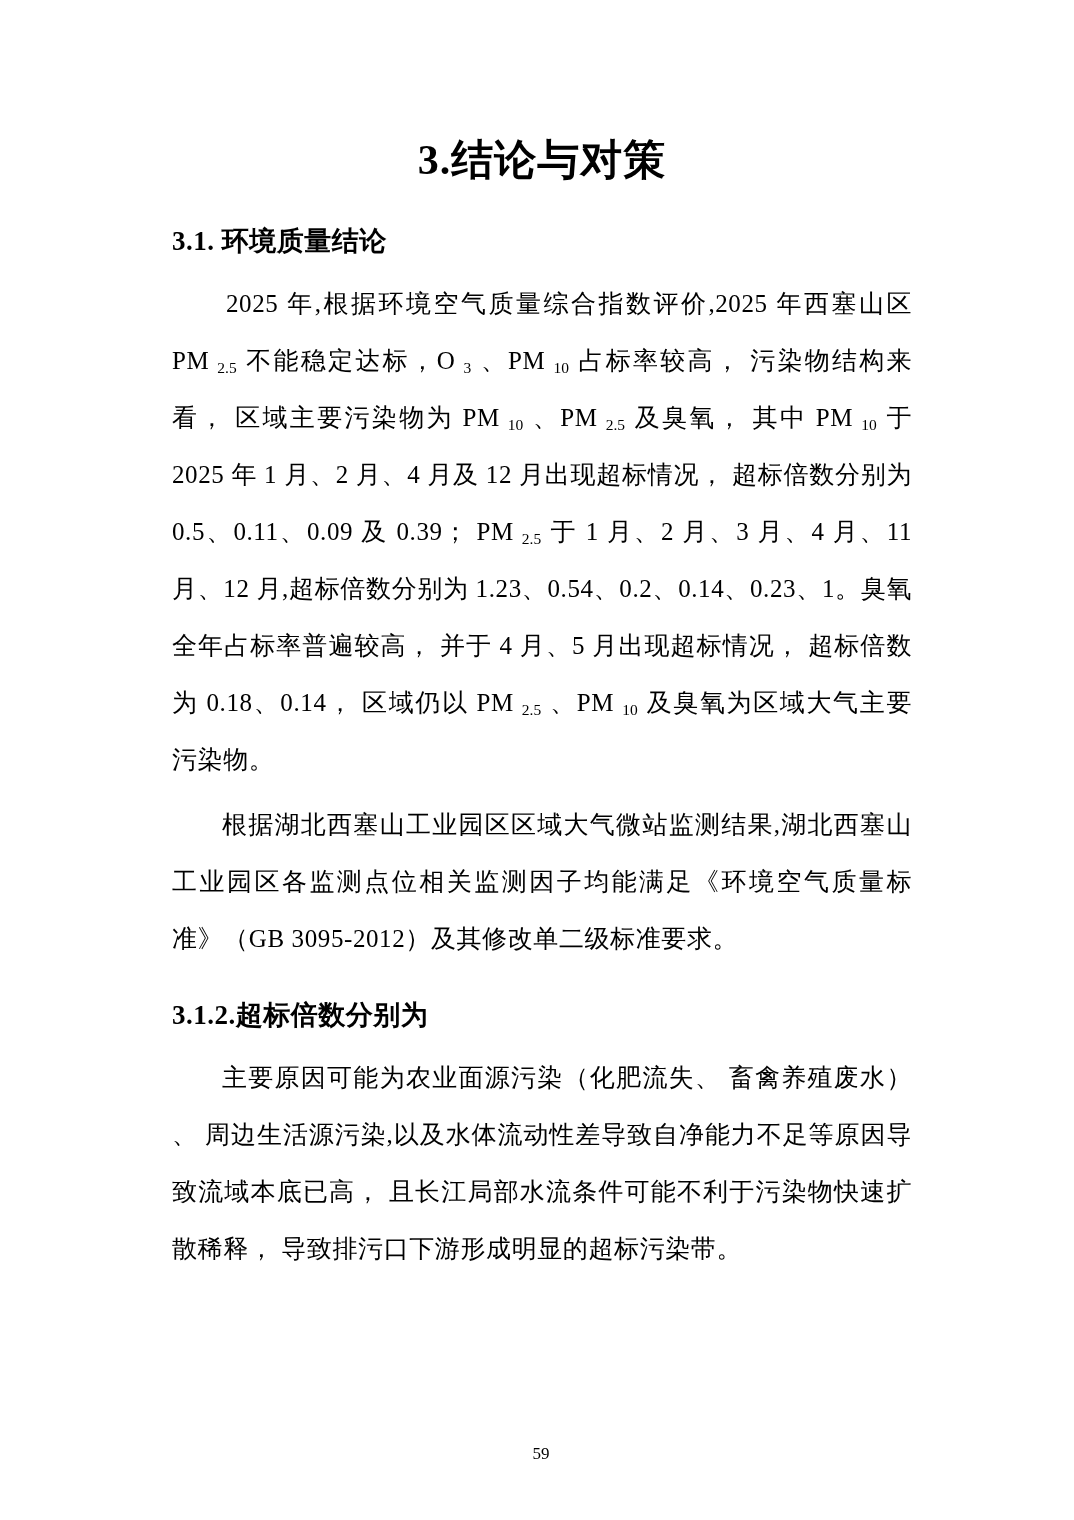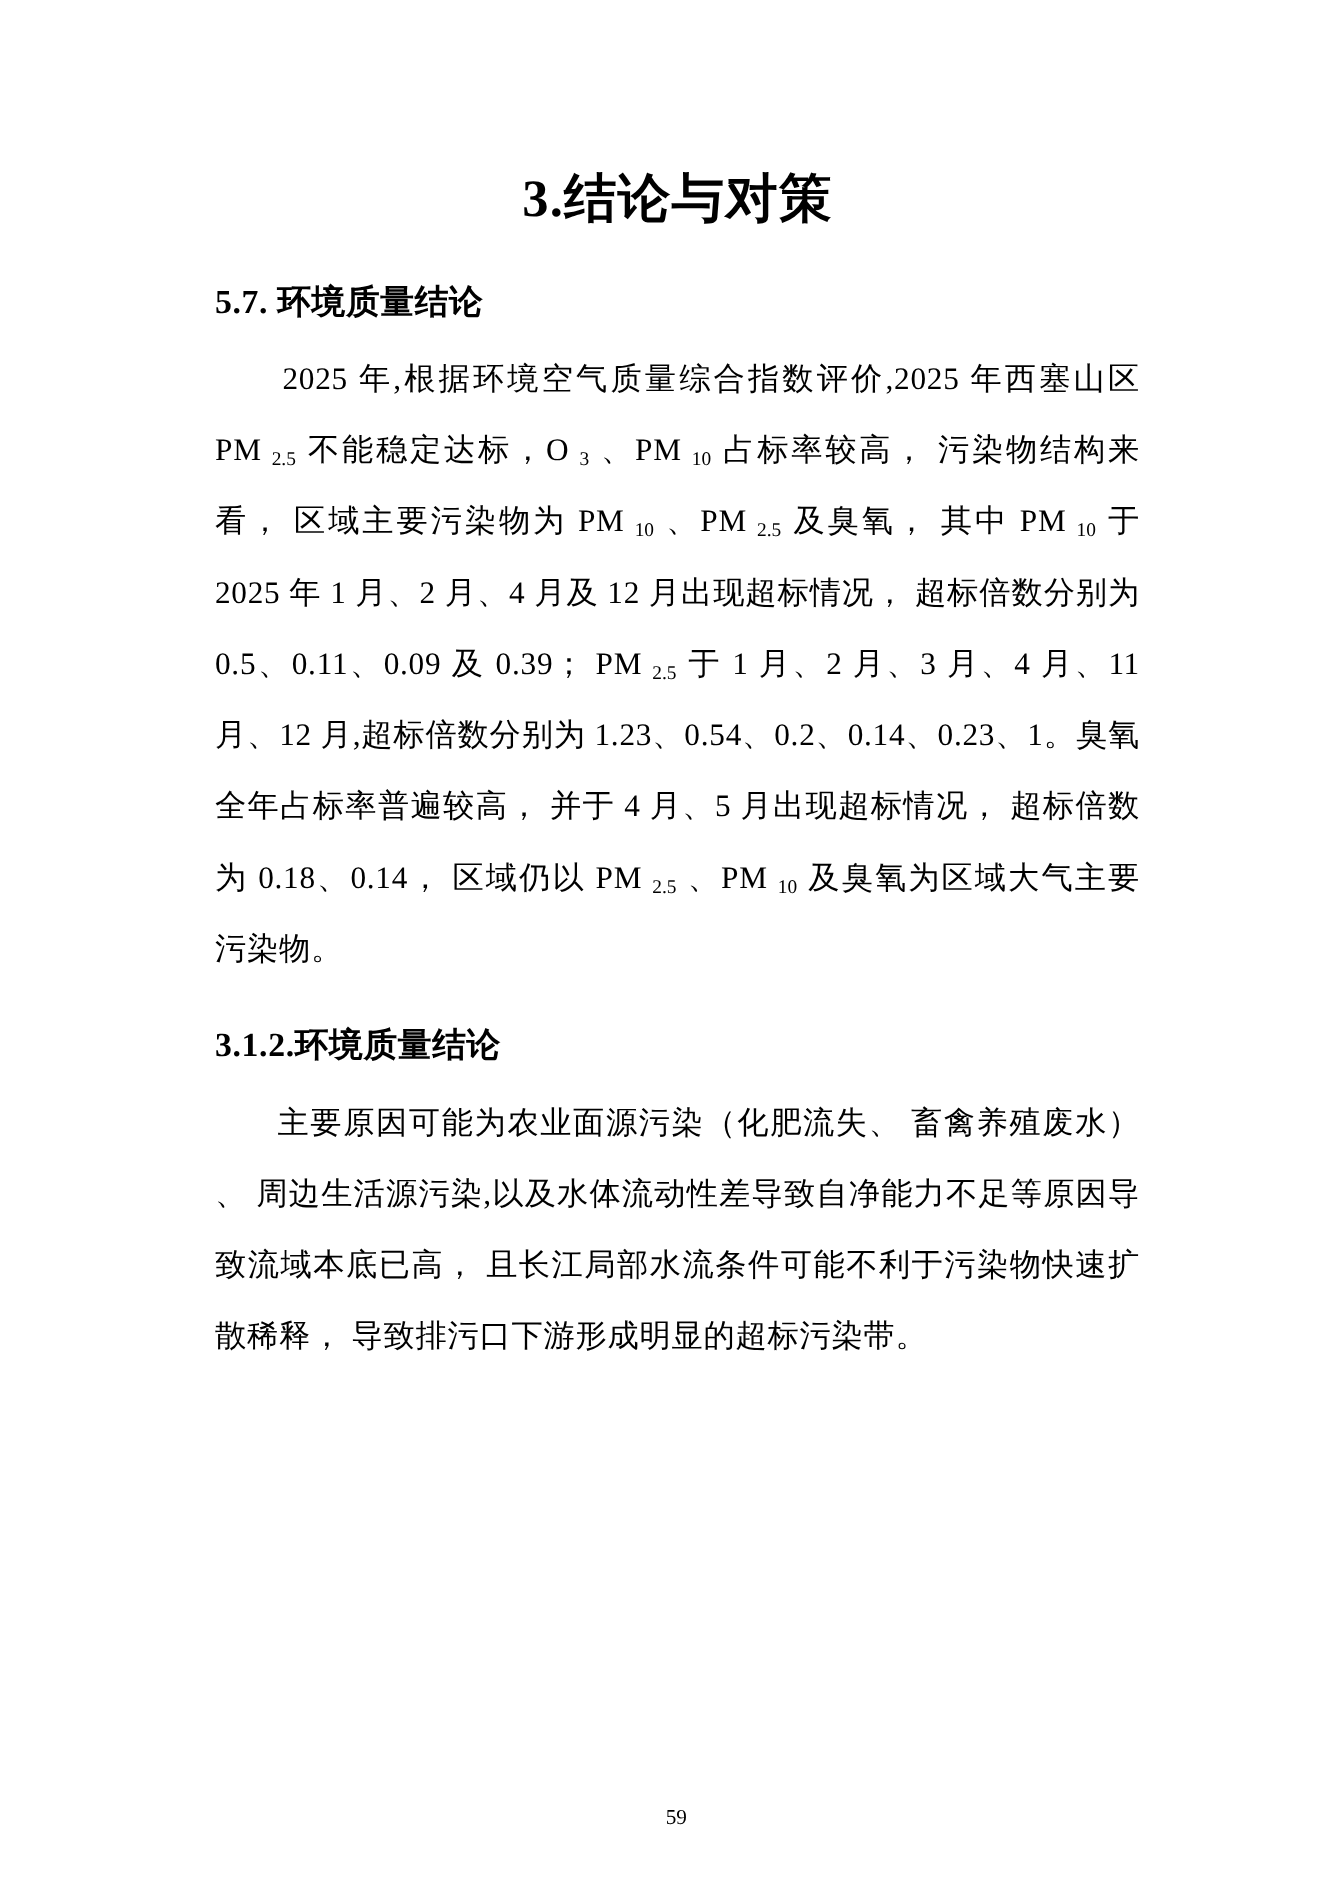--- a/index.html
+++ b/index.html
@@ -77,27 +77,28 @@
   }
 </style>
 </head>
 <body>
 
 <div class="page">
   <div class="content">
 
     <div class="doc-title">3.结论与对策</div>
 
-    <div class="h2">5.7. 环境质量结论</div>
+    <div class="h2">3.1. 环境质量结论</div>
 
 
     <p class="para"><span>2025 年,根据环境空气质量综合指数评价,2025 年西塞山区 PM</span><sub>2.5</sub><span>不能稳定达标，O</span><sub>3</sub><span>、PM</span><sub>10</sub><span>占标率较高， 污染物结构来看， 区域主要污染物为 PM</span><sub>10</sub><span>、PM</span><sub>2.5</sub><span>及臭氧， 其中 PM</span><sub>10</sub><span>于 2025 年 1 月、2 月、4 月及 12 月出现超标情况， 超标倍数分别为 0.5、0.11、0.09 及 0.39； PM</span><sub>2.5</sub><span>于 1 月、2 月、3 月、4 月、11 月、12 月,超标倍数分别为 1.23、0.54、0.2、0.14、0.23、1。臭氧全年占标率普遍较高， 并于 4 月、5 月出现超标情况， 超标倍数为 0.18、0.14， 区域仍以 PM</span><sub>2.5</sub><span>、PM</span><sub>10</sub><span>及臭氧为区域大气主要污染物。</span></p>
 
+    <p class="para">根据湖北西塞山工业园区区域大气微站监测结果,湖北西塞山工业园区各监测点位相关监测因子均能满足《环境空气质量标准》（GB 3095-2012）及其修改单二级标准要求。</p>
 
-    <div class="h3">3.1.2.环境质量结论</div>
+    <div class="h3">3.1.2.超标倍数分别为</div>
 
 
     <p class="para">主要原因可能为农业面源污染（化肥流失、 畜禽养殖废水） 、 周边生活源污染,以及水体流动性差导致自净能力不足等原因导致流域本底已高， 且长江局部水流条件可能不利于污染物快速扩散稀释， 导致排污口下游形成明显的超标污染带。</p>
 
   </div>
 
   <div class="page-number">59</div>
 </div>
 
 </body></html>

